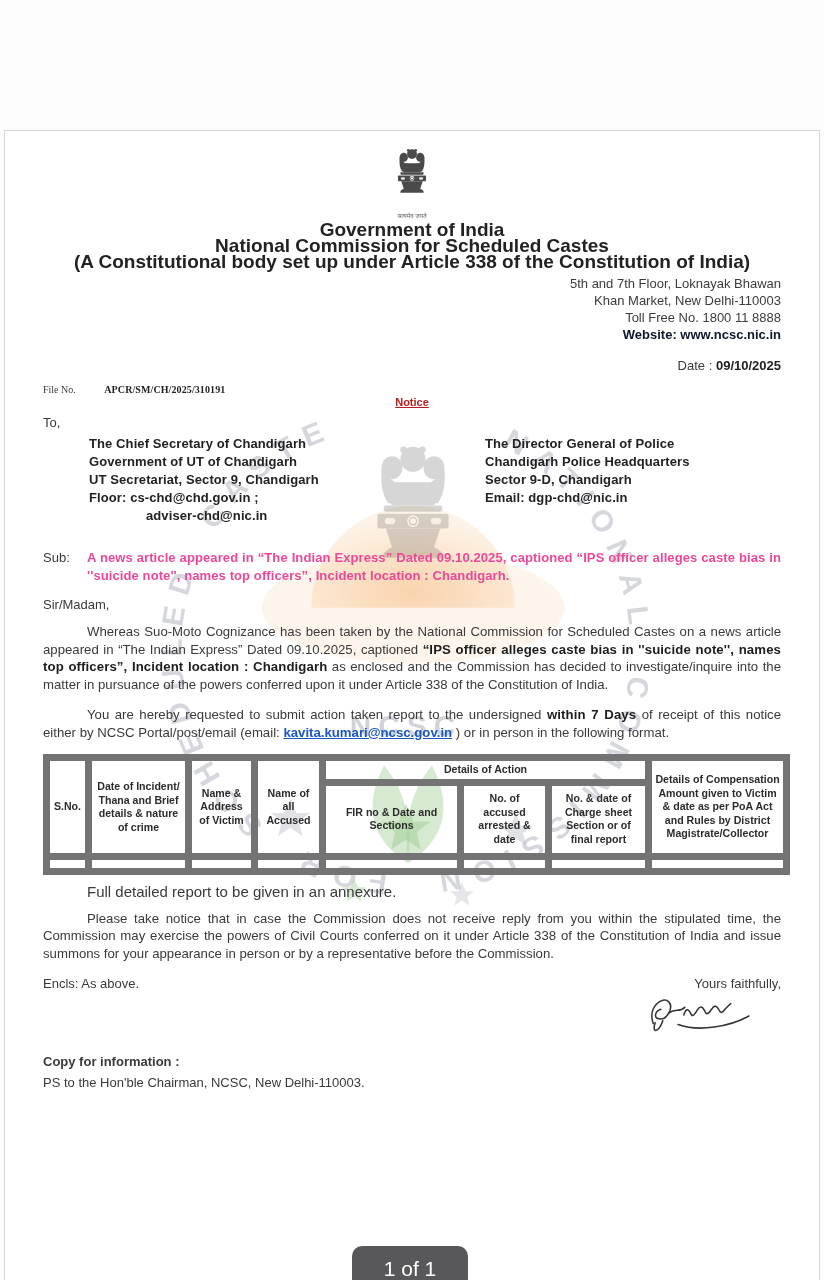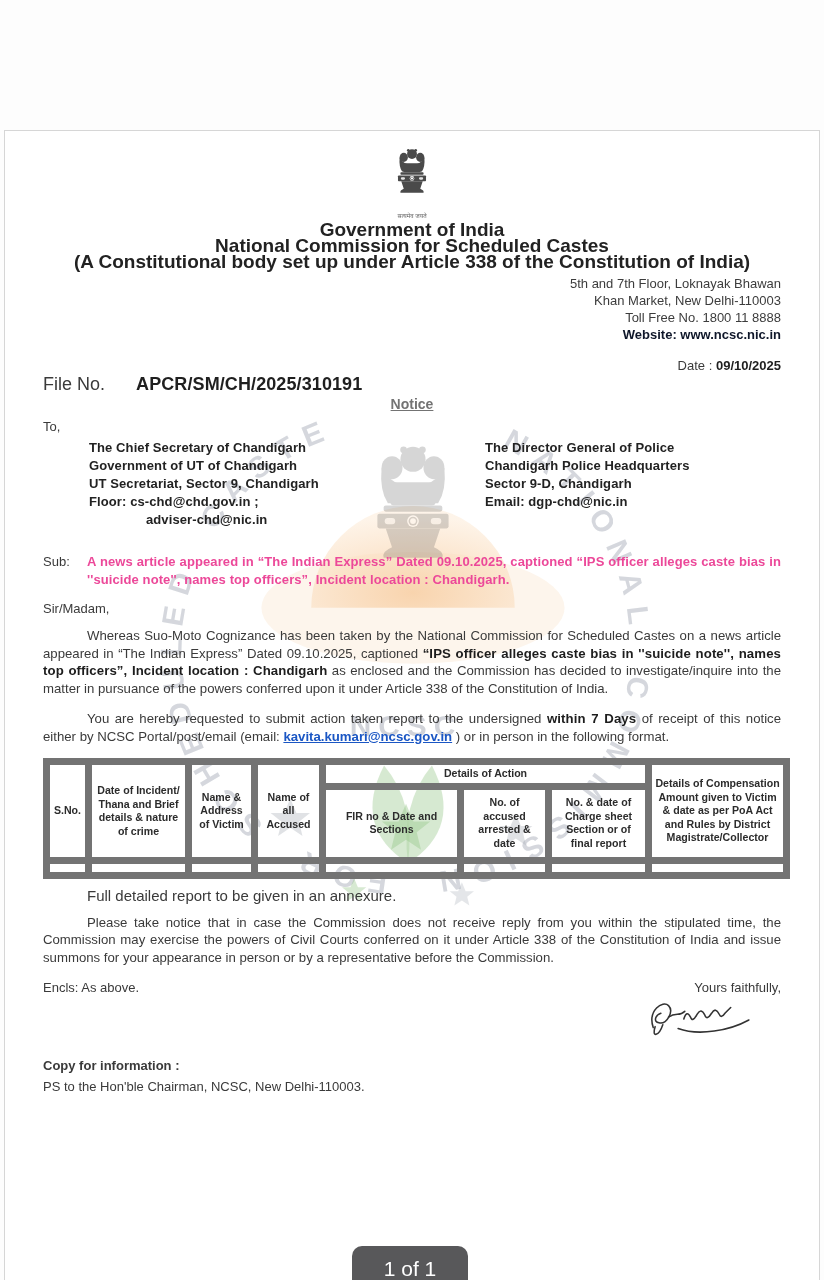--- a/index.html
+++ b/index.html
@@ -19,23 +19,23 @@
 
   .emblem-wrap { text-align:center; }
   .motto { display:block; font-size:6px; color:#444; opacity:.85; letter-spacing:0; margin-top:-2px; }
   .center-head { text-align:center; font-weight:bold; color:#222; font-size:19px; line-height:16px; margin-top:6px; }
 
   .office-block { text-align:right; color:#3c3c3c; font-size:13px; line-height:17px; margin-top:5px; }
   .office-block .site { font-weight:bold; color:#0f172a; }
 
   .date-row { text-align:right; margin-top:15px; font-size:13px; }
   .date-row b { color:#1f1f1f; }
-  .file-row { margin-top:1px; font-size:18px; }
+  .file-row { margin-top:11px; font-size:10px;font-family:Liberation Serif, serif; }
   .file-row .file-val { font-weight:bold; color:#1f1f1f; margin-left:26px; }
-  .notice { text-align:center; font-weight:bold; text-decoration:underline; color:#737373; font-size:14px; margin-top:1px; }
+  .notice { text-align:center; font-weight:bold; text-decoration:underline; color:#b91c1c; font-size:11px; margin-top:1px; }
   .to { margin-top:7px; }
 
   .addr-cols { display:flex; justify-content:space-between; margin-top:5px; font-weight:bold; color:#222; line-height:18px; }
   .addr-left { flex:1; padding-left:46px; }
   .addr-left .indent { padding-left:57px; }
   .addr-right { width:296px; }
 
   .sub-row { display:flex; margin-top:24px; line-height:18px; }
   .sub-label { width:44px; flex:none; color:#3a3a3a; }
   .sub-text { flex:1; font-weight:bold; color:#ec4899; text-align:justify; }

